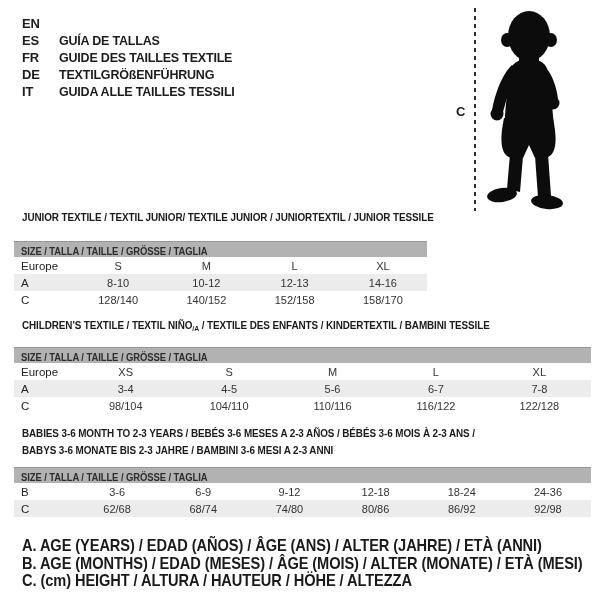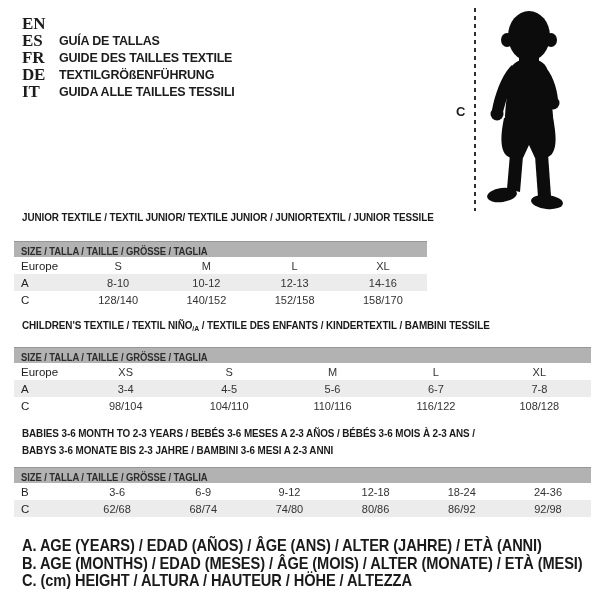--- a/index.html
+++ b/index.html
@@ -6,21 +6,21 @@
   .page {
     position:relative; width:600px; height:600px; background:#ffffff;
     font-family:"Liberation Sans", sans-serif; color:#1c1c1c; overflow:hidden;
   }
   
   .cond { display:inline-block; transform:scaleX(0.86); transform-origin:0 50%; white-space:nowrap; letter-spacing:-0.1px; }
 
   
   .lang-block { position:absolute; left:22px; top:15px; }
   .lang-row { display:flex; height:17px; align-items:center; }
-  .lang-code { width:37px; font-weight:700; font-size:17px; letter-spacing:-0.2px;font-family:Liberation Serif, serif; }
+  .lang-code { width:37px; font-weight:700; font-size:13px; letter-spacing:-0.2px; }
   .lang-text { font-weight:700; font-size:12.5px; letter-spacing:-0.2px; white-space:nowrap; }
 
   
   .measure-line {
     position:absolute; left:474px; top:8px; width:2px; height:203px;
     background:repeating-linear-gradient(to bottom, #2e2e2e 0 4px, transparent 4px 8px);
   }
   .measure-label { position:absolute; left:456px; top:104px; font-weight:700; font-size:13px; }
   .baby-svg { position:absolute; left:484px; top:6px; }
 
@@ -143,21 +143,21 @@
       <span class="tcell">5-6</span>
       <span class="tcell">6-7</span>
       <span class="tcell">7-8</span>
     </div>
     <div class="trow">
       <span class="tlabel">C</span>
       <span class="tcell">98/104</span>
       <span class="tcell">104/110</span>
       <span class="tcell">110/116</span>
       <span class="tcell">116/122</span>
-      <span class="tcell">108/128</span>
+      <span class="tcell">122/128</span>
     </div>
   </div>
 
   <div class="sec-title" style="top:427px;">
     <span class="cond">BABIES 3-6 MONTH TO 2-3 YEARS / BEBÉS 3-6 MESES A 2-3 AÑOS / BÉBÉS 3-6 MOIS À 2-3 ANS /</span>
   </div>
   <div class="sec-title" style="top:444px;">
     <span class="cond">BABYS 3-6 MONATE BIS 2-3 JAHRE / BAMBINI 3-6 MESI A 2-3 ANNI</span>
   </div>
   <div class="size-table t3" style="top:467px;">

